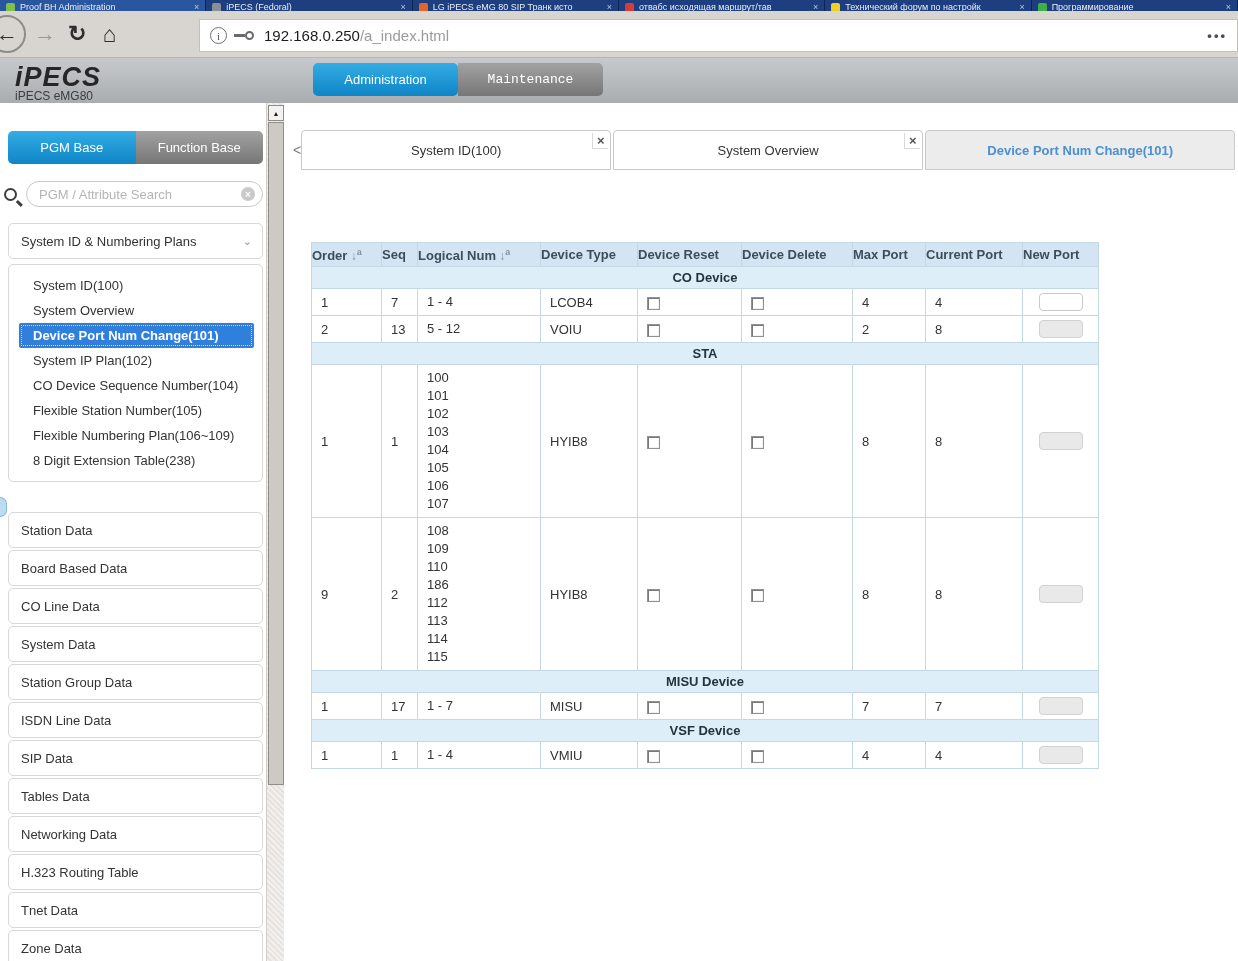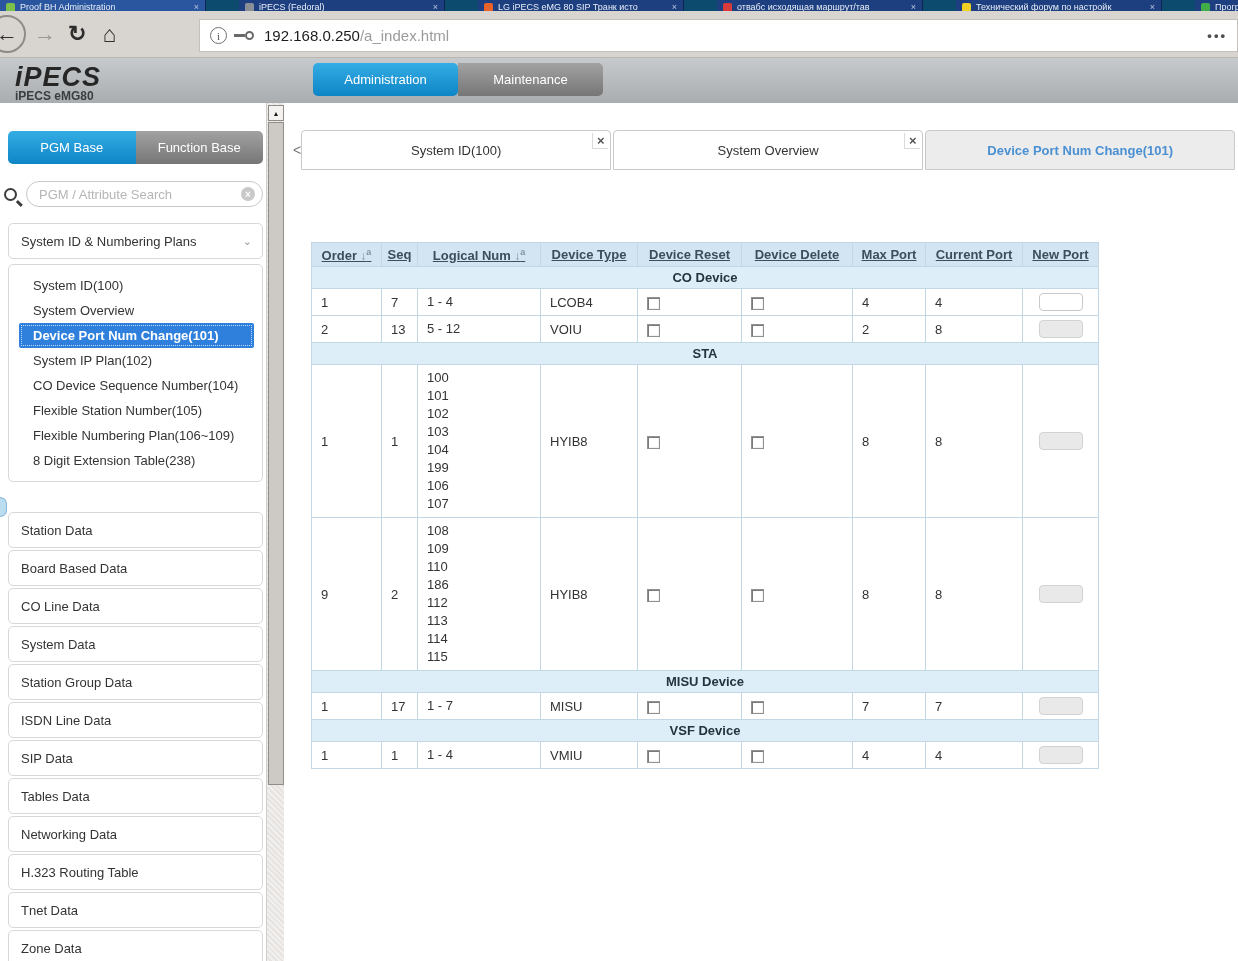--- a/index.html
+++ b/index.html
@@ -1,21 +1,21 @@
 <!DOCTYPE html>
 <html><head>
 <meta charset="utf-8">
 <style>
   * { margin:0; padding:0; box-sizing:border-box; }
   html,body { width:1238px; height:961px; overflow:hidden; background:#fff;
     font-family:"Liberation Sans", sans-serif; }
 
   
   .tabstrip { position:absolute; left:0; top:0; width:1238px; height:11px;
-    background:#0c4a6e; display:flex; overflow:hidden;gap:33px; }
+    background:#ec4899; display:flex; overflow:hidden; }
   .btab { flex:1 0 auto; width:206px; height:34px; background:#1d3f80;
     border-right:1px solid #0d2552; color:#e8edf6; font-size:9px;
     display:flex; align-items:flex-start; gap:5px; padding:2px 6px; }
   .btab.active { background:#2a56a0; }
   .btab .fav { width:9px; height:9px; border-radius:2px; flex:none; margin-top:1px; }
   .btab .btitle { white-space:nowrap; overflow:hidden; flex:1; }
   .btab .bclose { color:#b9c6dd; font-size:9px; flex:none; }
 
   .toolbar { position:absolute; left:0; top:11px; width:1238px; height:47px;
     background:#d8d4d0; border-bottom:1px solid #b9b5b1;
@@ -39,26 +39,26 @@
     border:2.5px solid #6a6a6a; border-radius:50%; }
   .url-host { margin-left:10px; font-size:15px; color:#1c1c1c; }
   .url-path { font-size:15px; color:#9b9b9b; }
   .dots { margin-left:auto; color:#4f4f4f; font-size:13px; letter-spacing:2px; font-weight:bold; }
 
   
   .appheader { position:absolute; left:0; top:58px; width:1238px; height:45px;
     background:linear-gradient(#c6cacd,#a9adb0); }
   .logo { position:absolute; left:15px; top:4px; font-size:27px; font-weight:bold;
     letter-spacing:1px; color:#262626; font-style:italic; }
-  .model { position:absolute; left:15px; top:31px; font-size:12px; font-weight:bold; color:#3a3d3f; }
+  .model { position:absolute; left:15px; top:31px; font-size:12px; font-weight:normal; color:#3a3d3f; }
   .modetabs { position:absolute; left:313px; top:5px; display:flex; }
   .modetab { width:145px; height:33px; color:#fff; font-size:13px;
     display:flex; align-items:center; justify-content:center; }
   .modetab.blue { background:linear-gradient(#34ace4,#0e85c6); border-radius:5px; }
-  .modetab.gray { background:linear-gradient(#a2a2a2,#767676); border-radius:0 5px 5px 0; }
+  .modetab.gray { background:linear-gradient(#a2a2a2,#767676); border-radius:0 5px 5px 0;font-family:Liberation Mono, monospace; }
 
   
   .sidebar { position:absolute; left:0; top:103px; width:222px; height:858px; background:#fff; }
   .basetabs { position:absolute; left:8px; top:28px; display:flex; width:255px; }
   .basetab { flex:1; height:33px; color:#fff; font-size:13px;
     display:flex; align-items:center; justify-content:center; }
   .basetab.blue { background:linear-gradient(#34ace4,#0e85c6); border-radius:5px 0 0 5px; }
   .basetab.gray { background:linear-gradient(#a2a2a2,#767676); border-radius:0 5px 5px 0; }
   .searchrow { position:absolute; left:4px; top:78px; width:259px; height:26px;
     display:flex; align-items:center; }
@@ -114,21 +114,21 @@
     color:#555; font-size:13px; font-weight:bold; line-height:16px; text-align:center;
     border-left:1px solid #d9d9d9; border-bottom:1px solid #d9d9d9; }
   .tabctrl { width:16px; height:40px; display:flex; flex-direction:column;
     align-items:center; justify-content:center; gap:2px; }
   .tabctrl span { color:#555; font-size:12px; font-weight:bold; line-height:13px; }
 
   
   table.dpn { position:absolute; left:26px; top:139px; border-collapse:collapse;
     table-layout:fixed; font-size:13px; }
   table.dpn th { background:#d3e5f2; color:#3d4d5a; font-weight:bold; height:24px;
-    border:1px solid #c3d7e4; text-align:center; white-space:nowrap;text-decoration:underline; }
+    border:1px solid #c3d7e4; text-align:left; white-space:nowrap; }
   table.dpn td { border:1px solid #c3d7e4; background:#fff; color:#333;
     padding:4px 4px 4px 9px; vertical-align:middle; }
   tr.secrow td { background:#ddeef9; color:#24343f; font-weight:bold;
     text-align:center; height:22px; padding:2px; }
   .sortic { color:#7d93a3; font-weight:bold; font-size:12px; }
   .sortic sup { font-size:9px; }
   .cb { display:inline-block; width:13px; height:13px; background:#fff;
     border:1px solid #919191; box-shadow:inset 1px 1px 0 #7a7a7a, inset -1px -1px 0 #f2f2f2;
     vertical-align:middle; }
   .npwrap { text-align:center; padding:4px !important; }
@@ -330,21 +330,21 @@
         </tr>
         <tr>
           <td>1</td>
           <td>1</td>
           <td class="logical">
             <div>100</div>
             <div>101</div>
             <div>102</div>
             <div>103</div>
             <div>104</div>
-            <div>199</div>
+            <div>105</div>
             <div>106</div>
             <div>107</div>
           </td>
           <td>HYIB8</td>
           <td><span class="cb"></span></td>
           <td><span class="cb"></span></td>
           <td>8</td>
           <td>8</td>
           <td class="npwrap"><input class="npinput" value="" disabled="" style=""></td>
         </tr>

